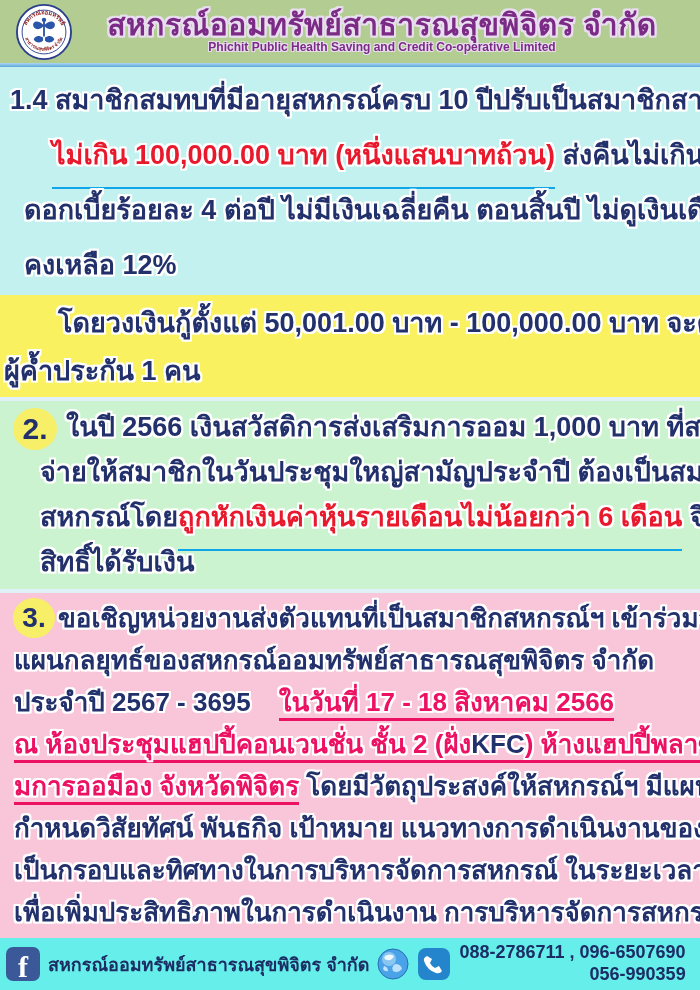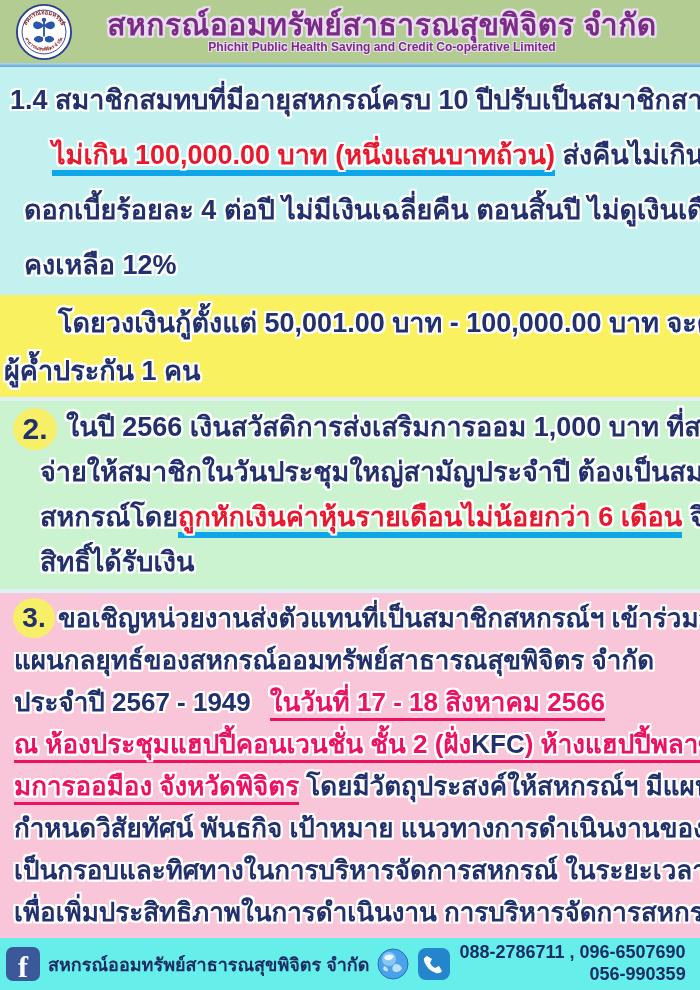--- a/index.html
+++ b/index.html
@@ -23,21 +23,21 @@
   }
   .blue-strip{height:4px;background:linear-gradient(#aad7f2,#5fa5da);}
   
   .navy{color:#22306b;}
   .outline{
     text-shadow:-2px -2px 0 #fff,2px -2px 0 #fff,-2px 2px 0 #fff,2px 2px 0 #fff,
                 -2px 0 0 #fff,2px 0 0 #fff,0 -2px 0 #fff,0 2px 0 #fff;
   }
   .red{color:#e8192c;}
   .pinkred{color:#ed1164;}
-  .u-red{border-bottom:6px solid #0ea5e9;padding-bottom:0;}
+  .u-red{border-bottom:2px solid #0ea5e9;padding-bottom:17px;}
   .u-pink{border-bottom:3px solid #ed1164;padding-bottom:1px;}
   .line{white-space:nowrap;}
   
   .sec1{height:228px;background:#c2f1ef;font-size:27px;padding-top:6px;box-sizing:border-box;}
   .sec1 .line{line-height:55px;}
   .sec1 .l1{padding-left:10px;}
   .sec1 .l2{padding-left:52px;}
   .sec1 .l3,.sec1 .l4{padding-left:24px;}
   .secY{height:102px;background:#f9f160;font-size:27px;padding-top:4px;box-sizing:border-box;}
   .secY .line{line-height:48px;}
@@ -128,21 +128,21 @@
     <div class="line l3"><span class="navy outline">สหกรณ์โดย</span><span class="red outline u-red">ถูกหักเงินค่าหุ้นรายเดือนไม่น้อยกว่า 6 เดือน</span><span class="navy outline"> จึงจะมี</span></div>
     <div class="line l4 navy outline">สิทธิ์ได้รับเงิน</div>
   </div>
 
   <div class="sep"></div>
 
   <div class="sec3">
     <div class="numchip">3.</div>
     <div class="line l1 navy outline">ขอเชิญหน่วยงานส่งตัวแทนที่เป็นสมาชิกสหกรณ์ฯ เข้าร่วมจัดทำ</div>
     <div class="line l2 navy outline">แผนกลยุทธ์ของสหกรณ์ออมทรัพย์สาธารณสุขพิจิตร จำกัด</div>
-    <div class="line l3"><span class="navy outline">ประจำปี 2567 - 1949</span><span class="pinkred outline u-pink" style="margin-left:19px">ในวันที่ 17 - 18 สิงหาคม 2566</span></div>
+    <div class="line l3"><span class="navy outline">ประจำปี 2567 - 3695</span><span class="pinkred outline u-pink" style="margin-left:28px">ในวันที่ 17 - 18 สิงหาคม 2566</span></div>
     <div class="line l4"><span class="u-pink"><span class="pinkred outline">ณ ห้องประชุมแฮปปี้คอนเวนชั่น ชั้น 2 (ฝั่ง</span><span class="navy outline">KFC</span><span class="pinkred outline">) ห้างแฮปปี้พลาซ่า</span></span></div>
     <div class="line l5"><span class="pinkred outline u-pink">มการออมือง จังหวัดพิจิตร</span><span class="navy outline"> โดยมีวัตถุประสงค์ให้สหกรณ์ฯ มีแผนกลยุทธ์</span></div>
     <div class="line l6 navy outline">กำหนดวิสัยทัศน์ พันธกิจ เป้าหมาย แนวทางการดำเนินงานของสหกรณ์</div>
     <div class="line l7 navy outline">เป็นกรอบและทิศทางในการบริหารจัดการสหกรณ์ ในระยะเวลา 3 ปี</div>
     <div class="line l8 navy outline">เพื่อเพิ่มประสิทธิภาพในการดำเนินงาน การบริหารจัดการสหกรณ์</div>
   </div>
 
   <div class="footer">
     <div class="fb-icon">f</div>
     <div>สหกรณ์ออมทรัพย์สาธารณสุขพิจิตร จำกัด</div>

